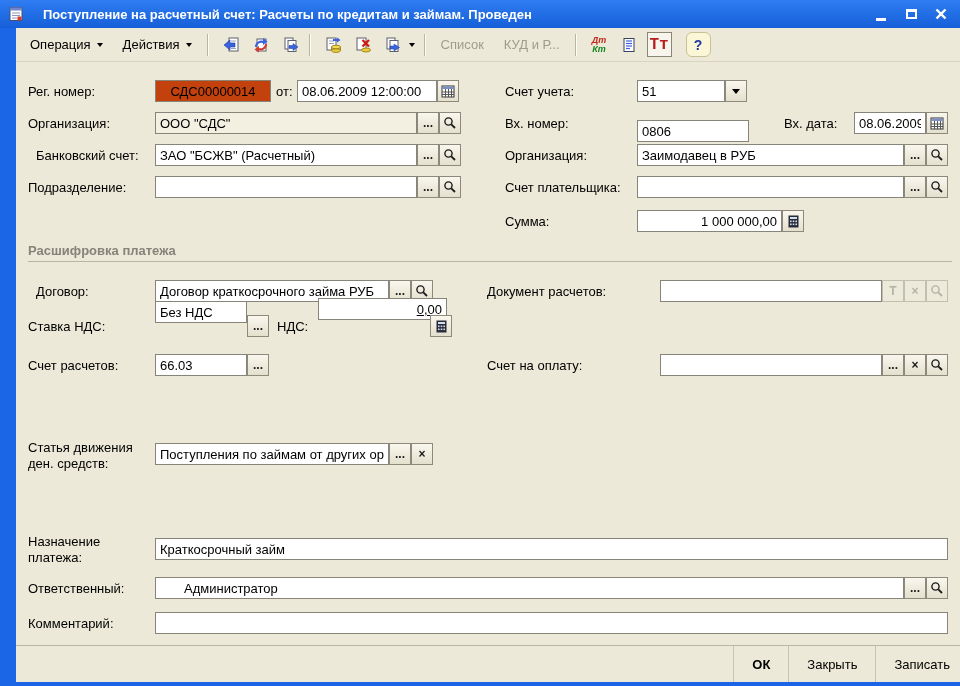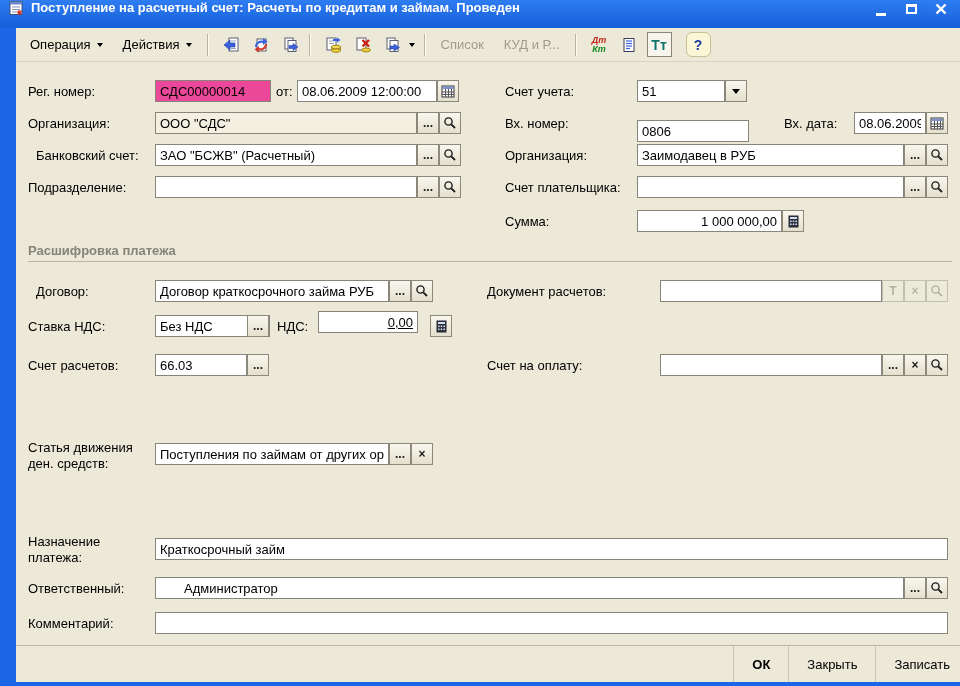--- a/index.html
+++ b/index.html
@@ -1,21 +1,21 @@
 <!DOCTYPE html>
 <html><head>
 <meta charset="utf-8">
 <style>
   * { box-sizing: border-box; margin: 0; padding: 0; }
   html,body { background:#ece9d8; }
   body { font-family:"Liberation Sans", sans-serif; }
 
   .window{position:relative;width:960px;height:686px;background:#1a66e6;overflow:hidden;}
-  .titlebar{position:absolute;left:0;top:0;width:100%;height:28px;display:flex;align-items:flex-start;
-    padding:0 8px;background:linear-gradient(#2f7df2,#155fd8);color:#fff;}
+  .titlebar{position:absolute;left:0;top:0;width:100%;height:28px;display:flex;align-items:center;
+    padding:0 8px;background:linear-gradient(#2f7df2,#155fd8);color:#fff;gap:12px;}
   .title{font-weight:bold;font-size:13px;margin-left:7px;flex:1;white-space:nowrap;overflow:hidden;}
   .win-controls{display:flex;gap:12px;align-items:center;margin-right:2px;}
   .wbtn{width:18px;height:18px;display:flex;align-items:center;justify-content:center;cursor:default;}
   .min-glyph{width:10px;height:3px;background:#fff;margin-top:10px;}
   .max-glyph{width:11px;height:10px;border:2px solid #fff;border-top-width:3px;}
 
   .client{position:absolute;left:4px;top:28px;width:952px;height:654px;background:#ece9d8;margin-left:12px;}
 
   
   .toolbar{position:absolute;left:0;top:0;width:100%;height:34px;display:flex;align-items:center;
@@ -27,21 +27,21 @@
     border-top:4px solid #000;display:inline-block;margin-left:6px;}
   .tsep{width:2px;height:22px;border-left:1px solid #b9b5a5;border-right:1px solid #fdfcf5;margin:0 5px;}
   .icon-btn{width:25px;height:25px;display:flex;align-items:center;justify-content:center;
     background:transparent;border:1px solid transparent;margin-left:5px;padding:0;}
   .icon-btn.pressed{border:1px solid #8a8776;background:#f7f5ec;}
   .dd-arrow{width:13px;height:25px;display:flex;align-items:center;justify-content:center;
     background:transparent;border:1px solid transparent;margin-left:0;padding:0;}
   .dtkt{display:flex;flex-direction:column;line-height:9px;font-size:9px;font-weight:bold;font-style:italic;}
   .dtkt .dt{color:#c2271c;}
   .dtkt .kt{color:#17861f;}
-  .tt-glyph{color:#0f766e;font-weight:bold;font-size:14px;}
+  .tt-glyph{color:#b91c1c;font-weight:bold;font-size:16px;font-family:Liberation Mono, monospace;}
   .help-btn{width:25px;height:25px;margin-left:14px;border:1px solid #c8c196;border-radius:6px;
     background:#faf6d6;color:#1d3a9e;font:bold 14px "Liberation Sans",sans-serif;}
 
   
   .lbl{position:absolute;font-size:13px;line-height:16px;color:#000;white-space:nowrap;}
   .lbl.wrap{white-space:normal;}
   .inp{position:absolute;height:22px;border:1px solid #87857a;background:#fff;
     font:13px "Liberation Sans",sans-serif;padding:1px 4px;color:#000;}
   .inp.num{text-align:right;}
   .sbtn{position:absolute;width:22px;height:22px;border:1px solid #8d8a7c;
@@ -188,21 +188,21 @@
       </button>
       <button class="icon-btn pressed">
         <span class="tt-glyph">Тт</span>
       </button>
       <button class="help-btn">
         <span>?</span>
       </button>
     </div>
 
     <span class="lbl" style="left:12px;top:56px">Рег. номер:</span>
-    <input class="inp" style="left: 139px; top: 52px; width: 116px; background: #ec4899;" value="СДС00000014">
+    <input class="inp" style="left: 139px; top: 52px; width: 116px; background: #c2410c; text-align: center;" value="СДС00000014">
     <span class="lbl" style="left:260px;top:56px">от:</span>
     <input class="inp" style="left: 281px; top: 52px; width: 140px;" value="08.06.2009 12:00:00">
     <button class="sbtn" style="left:421px;top:52px">
       <svg width="14" height="14" viewBox="0 0 14 14">
         <rect x="1" y="2" width="12" height="11" fill="#fff" stroke="#333"></rect>
         <rect x="1.5" y="2.5" width="11" height="2.5" fill="#7f8fc4"></rect>
         <line x1="1" y1="8" x2="13" y2="8" stroke="#555"></line>
           <line x1="1" y1="10.5" x2="13" y2="10.5" stroke="#555"></line>
         <line x1="4.5" y1="5" x2="4.5" y2="13" stroke="#555"></line>
           <line x1="7.5" y1="5" x2="7.5" y2="13" stroke="#555"></line>
@@ -328,26 +328,26 @@
         <span>×</span>
       </button>
     <button class="sbtn dis" style="left:910px;top:252px">
       <svg width="14" height="14" viewBox="0 0 14 14">
         <circle cx="5.5" cy="5.5" r="3.6" fill="none" stroke="#b5b2a2" stroke-width="1.4"></circle>
         <line x1="8.3" y1="8.3" x2="12" y2="12" stroke="#b5b2a2" stroke-width="1.8"></line>
       </svg>
     </button>
 
     <span class="lbl" style="left:12px;top:291px">Ставка НДС:</span>
-    <input class="inp" style="left: 139px; top: 287px; width: 115px;" value="Без НДС">
+    <input class="inp" style="left: 139px; top: 273px; width: 92px;" value="Без НДС">
     <button class="sbtn" style="left:231px;top:287px">
         <span>...</span>
       </button>
     <span class="lbl" style="left:261px;top:291px">НДС:</span>
-    <input class="inp num" style="left: 302px; top: 283px; width: 100px; text-decoration: underline;" value="0,00">
+    <input class="inp num" style="left: 302px; top: 270px; width: 129px; text-decoration: underline;" value="0,00">
     <button class="sbtn" style="left:414px;top:287px">
       <svg width="13" height="13" viewBox="0 0 13 13">
         <rect x="1.5" y="0.5" width="10" height="12" fill="#2a2a38"></rect>
         <rect x="3" y="2" width="7" height="2" fill="#cfe0ee"></rect>
         <g fill="#cfe0ee">
           <rect x="3" y="5.5" width="1.6" height="1.6"></rect>
             <rect x="5.7" y="5.5" width="1.6" height="1.6"></rect>
             <rect x="8.4" y="5.5" width="1.6" height="1.6"></rect>
           <rect x="3" y="8.5" width="1.6" height="1.6"></rect>
             <rect x="5.7" y="8.5" width="1.6" height="1.6"></rect>

